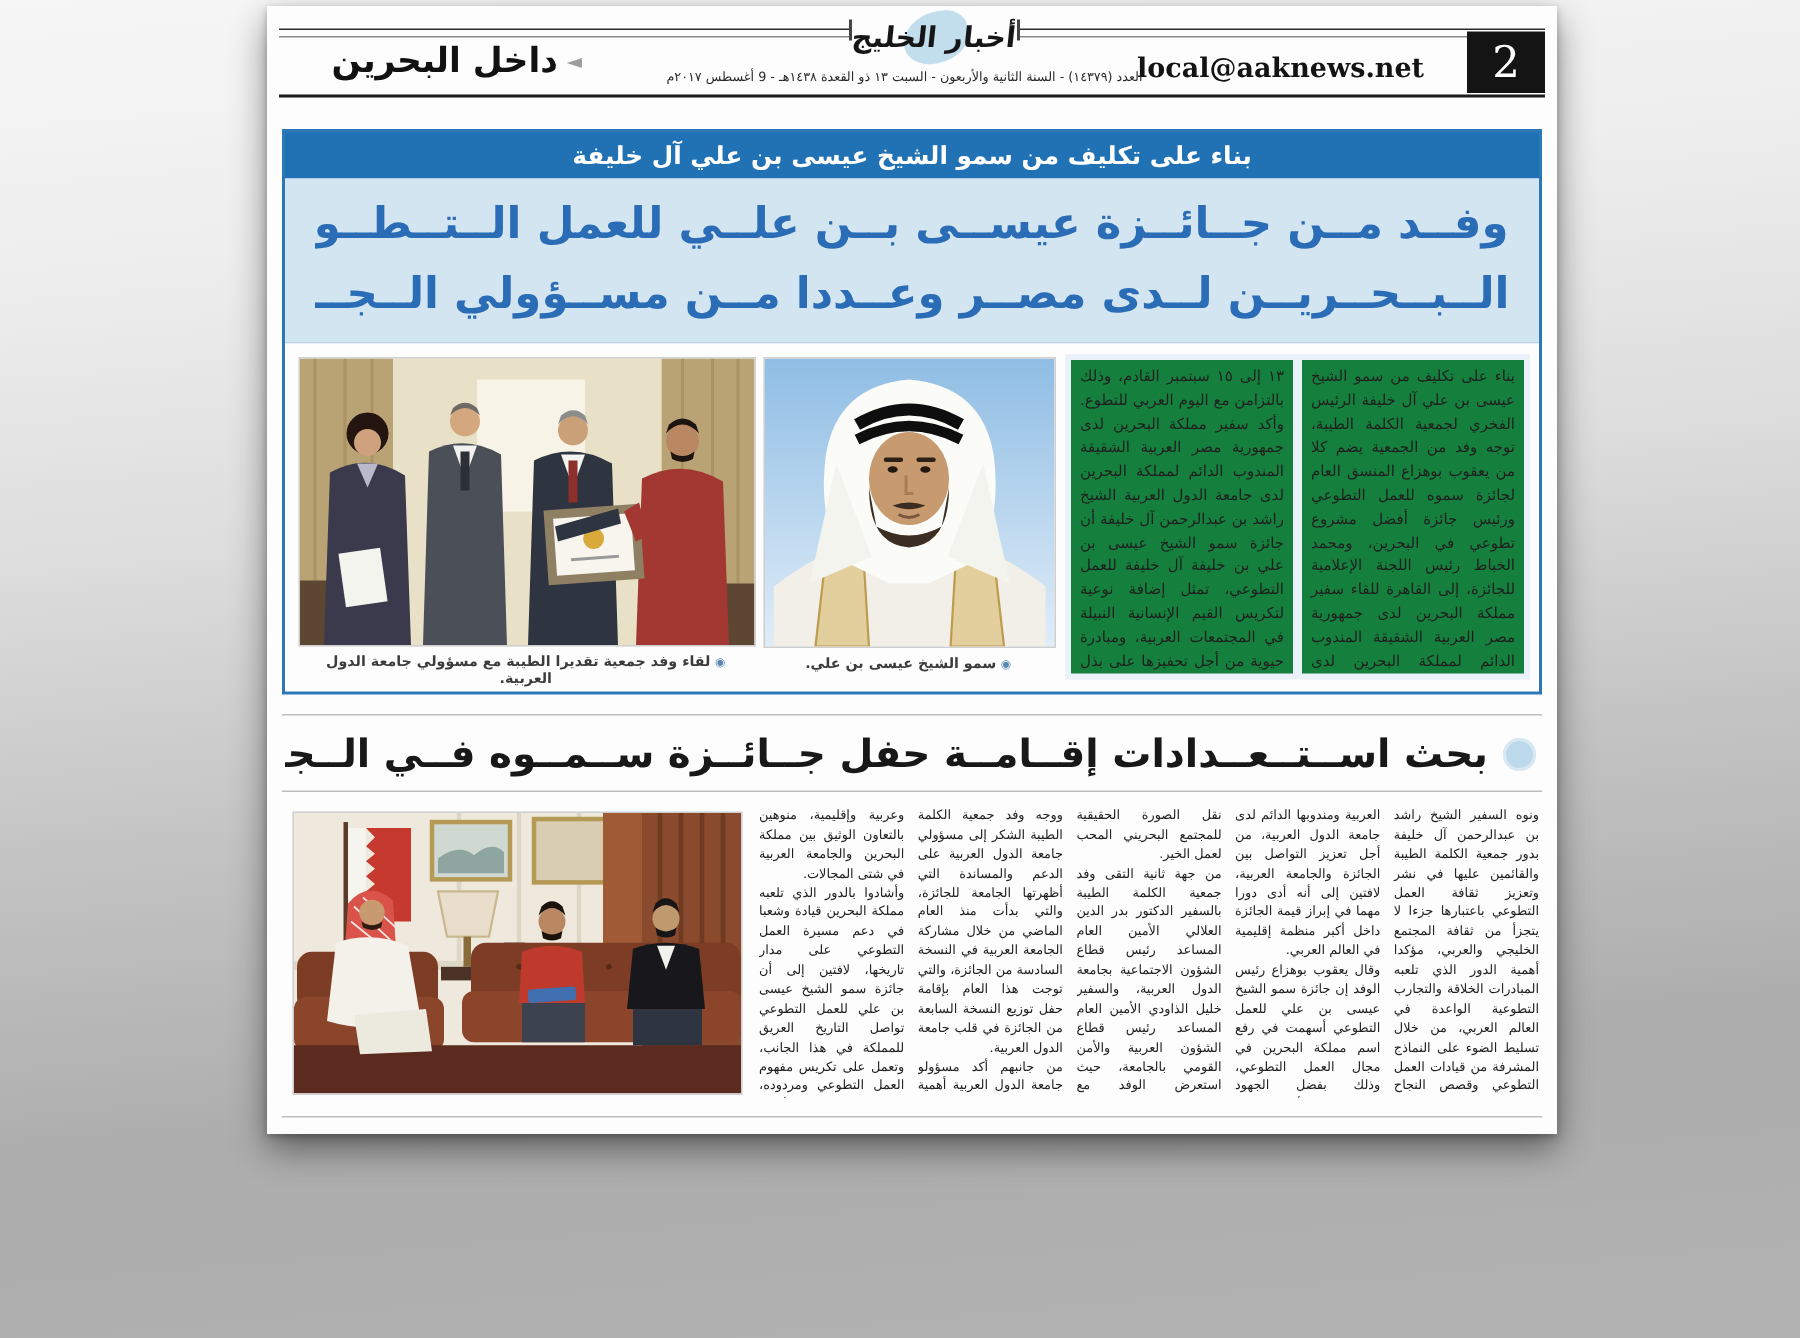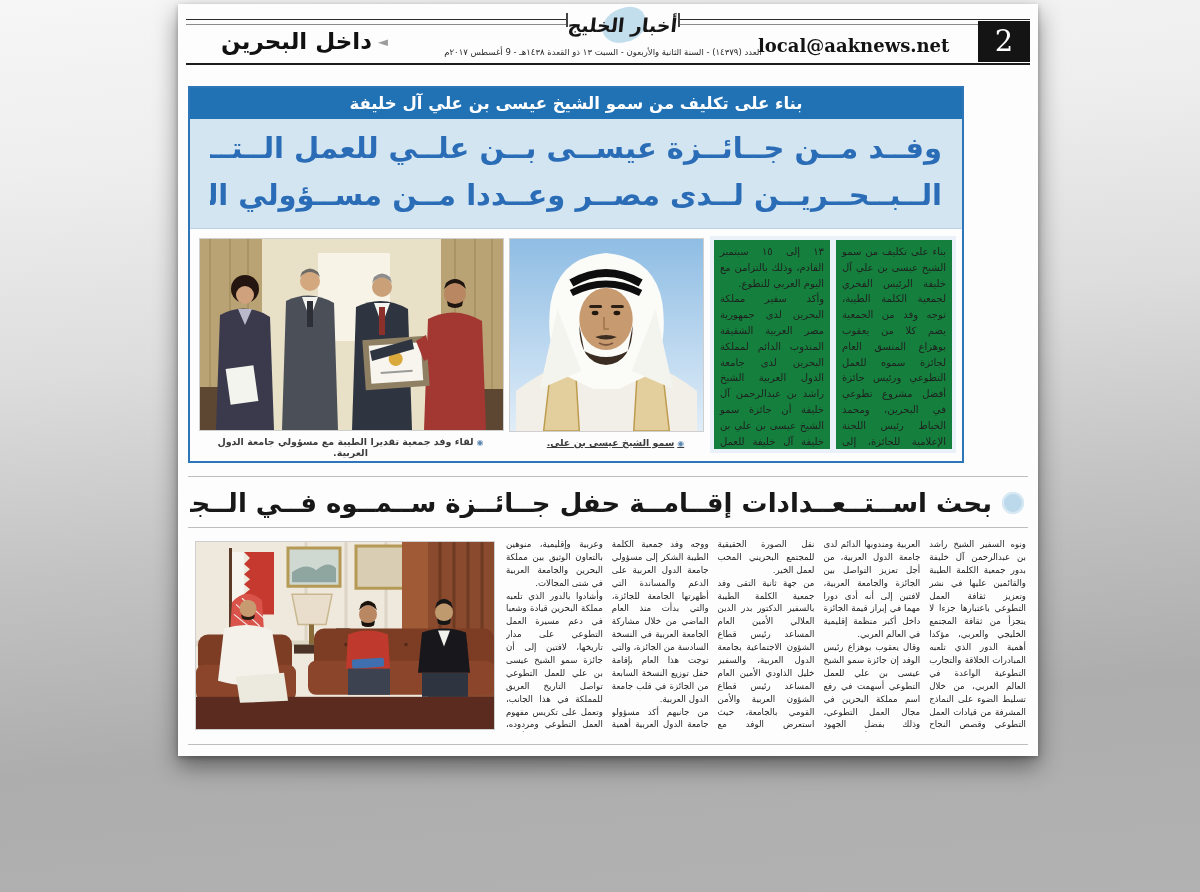--- a/index.html
+++ b/index.html
@@ -30,34 +30,34 @@
   .section-arrow{font-size:13px;color:#9c9c9c;line-height:1;}
   .issue-line{position:absolute;left:252px;top:43px;width:346px;direction:rtl;text-align:center;
     font-size:8.5px;color:#2a2a2a;}
   .email{position:absolute;left:580px;top:31px;width:180px;text-align:right;
     font-family:"DejaVu Serif",serif;font-weight:bold;font-size:18px;color:#131313;}
   .page-box{position:absolute;left:800px;top:17px;width:52px;height:41px;background:#141414;
     display:flex;align-items:center;justify-content:center;}
   .page-box span{color:#fff;font-family:"DejaVu Serif",serif;font-size:29px;line-height:1;}
   .mast-bottom-rule{position:absolute;left:8px;right:8px;top:59px;height:2px;background:#1d1d1d;}
   
-  .article1{position:absolute;left:10px;top:82px;width:776px;height:377px;
+  .article1{position:absolute;left:10px;top:82px;width:840px;height:377px;
     border:2px solid #2d77b8;box-sizing:border-box;background:#fff;}
   .kicker{height:31px;background:#2171b5;color:#fff;display:flex;align-items:center;justify-content:center;
     font-size:16.5px;font-weight:bold;direction:rtl;}
   .headline1{background:#d4e5f2;height:110px;padding:6px 20px 0;box-sizing:border-box;direction:rtl;border-bottom:1px solid #bcd2e4;}
   .headline1 .hl-line{font-size:29px;font-weight:bold;color:#2a6db6;line-height:1.62;
     text-align:justify;text-align-last:justify;white-space:nowrap;overflow:hidden;}
   .a1-content{position:relative;height:230px;background:#fdfdfd;}
   .photo-frame{position:absolute;border:1px solid #cfcfcf;background:#eee;overflow:hidden;}
   .photo1{left:9px;top:9px;width:303px;height:191px;}
   .photo2{left:319px;top:9px;width:193px;height:192px;}
   .photo-caption{position:absolute;direction:rtl;text-align:center;font-size:9.5px;font-weight:bold;color:#3c3c3c;}
   .caption1{left:9px;top:207px;width:303px;}
-  .caption2{left:329px;top:208px;width:193px;text-decoration:underline;}
+  .caption2{left:319px;top:208px;width:193px;}
   .caption-bullet{color:#5b87b0;font-size:8px;margin-left:3px;}
   .a1-cols{position:absolute;left:520px;top:7px;right:6px;bottom:6px;background:#eaf1f8;
     display:flex;flex-direction:row-reverse;gap:6px;padding:4px;box-sizing:border-box;}
   .a1-col{flex:1;background:#15803d;direction:rtl;text-align:justify;font-size:10px;line-height:1.58;
     color:#1f1f1f;padding:4px 6px;overflow:hidden;white-space:pre-line;}
   
   .rule{position:absolute;left:10px;right:10px;height:1px;background:#bdbdbd;}
   .rule-a2-top{top:472px;}
   .rule-a2-mid{top:523px;}
   .rule-a2-bottom{top:740px;}

